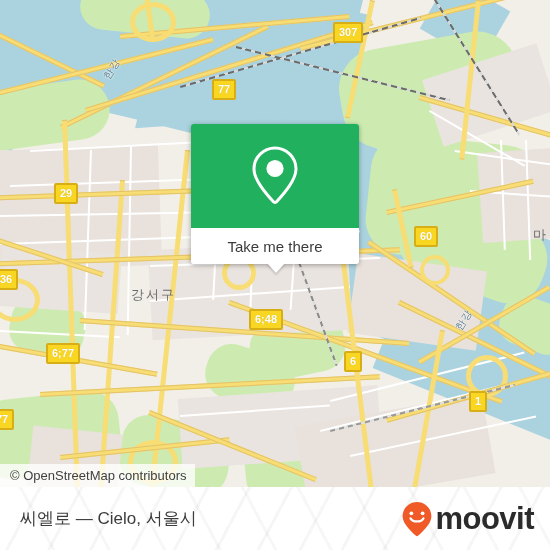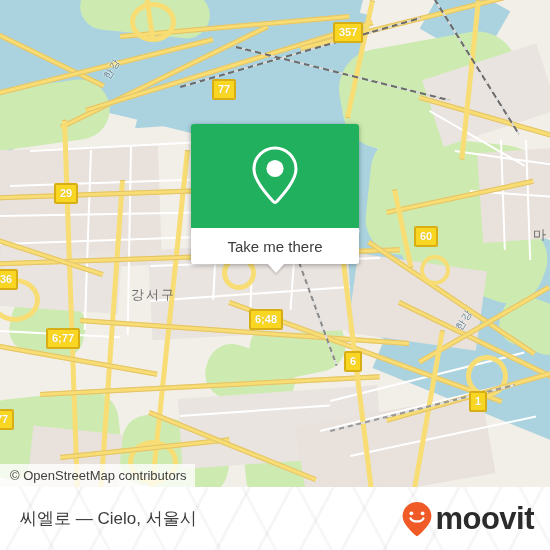--- a/index.html
+++ b/index.html
@@ -291,28 +291,28 @@
                 background:repeating-linear-gradient(to right,#8a8a8a 0 5px,#dcdcdc 5px 9px);"></div>
     <div class="rd rail" style="left:330px;top:430px;width:190px;height:2px;transform:rotate(-14deg);
                 background:repeating-linear-gradient(to right,#9a9a9a 0 5px,#e0e0e0 5px 9px);"></div>
 
     <div class="maplabel" style="left:131px;top:286px;">강서구</div>
     <div class="maplabel" style="left:533px;top:226px;">마</div>
 
     <div class="riverlabel" style="left:101px;top:62px;transform:rotate(-58deg);">한강</div>
     <div class="riverlabel" style="left:453px;top:313px;transform:rotate(-58deg);">한강</div>
 
-    <div class="shield" style="left:333px;top:22px;">357</div>
+    <div class="shield" style="left:333px;top:22px;">307</div>
     <div class="shield" style="left:212px;top:79px;">77</div>
     <div class="shield" style="left:54px;top:183px;">29</div>
     <div class="shield" style="left:414px;top:226px;">60</div>
     <div class="shield" style="left:-6px;top:269px;">36</div>
     <div class="shield" style="left:249px;top:309px;">6;48</div>
     <div class="shield" style="left:344px;top:351px;">6</div>
-    <div class="shield" style="left:46px;top:328px;">6;77</div>
+    <div class="shield" style="left:46px;top:343px;">6;77</div>
     <div class="shield" style="left:-10px;top:409px;">77</div>
     <div class="shield" style="left:469px;top:391px;">1</div>
 
     <div id="popup">
       <div id="popup-green">
         <svg class="pin-svg" width="52" height="64" viewBox="0 0 52 64">
           <path d="M26 4 C14.4 4 5 13.4 5 25 C5 36 17 49.5 24.2 57.6 a2.4 2.4 0 0 0 3.6 0 C35 49.5 47 36 47 25 C47 13.4 37.6 4 26 4 Z" fill="none" stroke="#ffffff" stroke-width="3"></path>
           <circle cx="26" cy="24.5" r="8.6" fill="#ffffff"></circle>
         </svg>
       </div>

